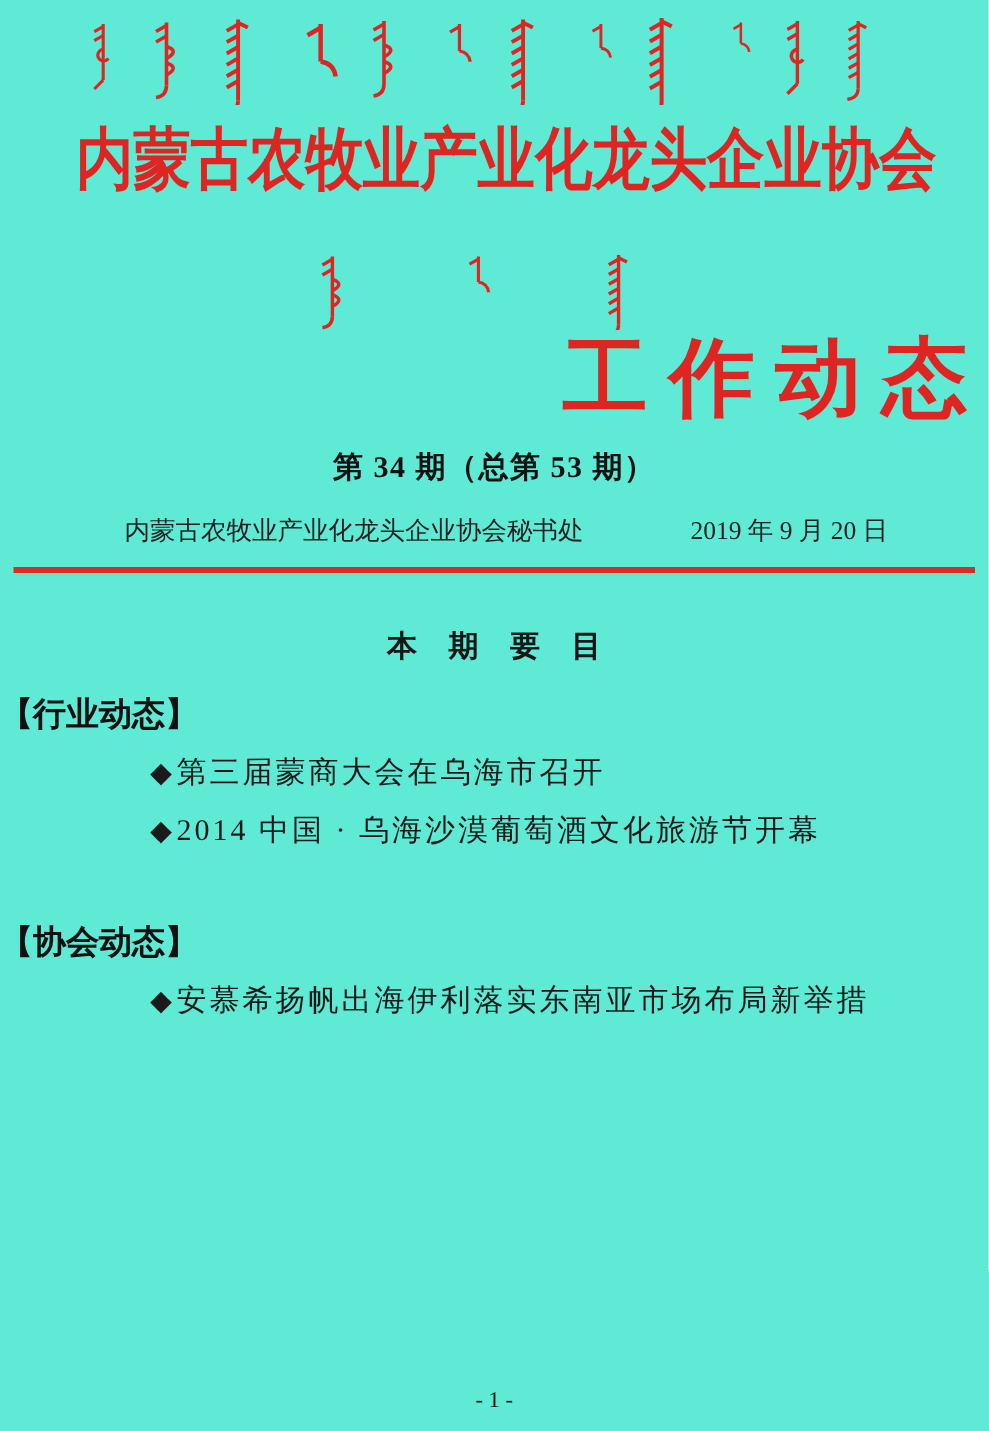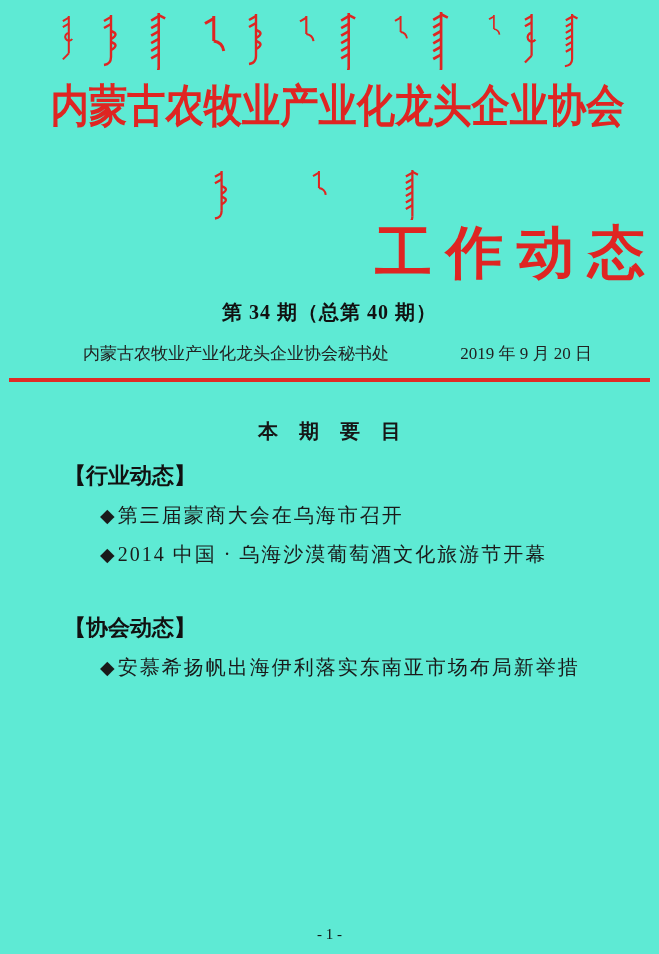--- a/index.html
+++ b/index.html
@@ -73,21 +73,20 @@
     letter-spacing: 8px;
     text-indent: 8px;
     font-family: Liberation Serif, serif;
   }
   .section-title {
     margin-top: 18px;
     line-height: 28px;
     font-size: 22px;
     font-weight: bold;
     color: #111111;
-    padding-left: 64px;
     font-family: "Liberation Sans","DejaVu Sans",sans-serif;
   }
   .section-title.second { margin-top: 46px; }
   .toc-item {
     margin-top: 12px;
     line-height: 26px;
     font-size: 20px;
     color: #1a1a1a;
     padding-left: 100px;
     letter-spacing: 2px;
@@ -156,21 +155,21 @@
   </div>
 
   <svg class="banner-small" width="659" height="52" viewBox="0 0 659 52" aria-hidden="true">
     <use href="#mw-loop" transform="translate(214,3) scale(0.95)"></use>
     <use href="#mw-short" transform="translate(313,3) scale(0.85)"></use>
     <use href="#mw-comb" transform="translate(404,2) scale(0.93)"></use>
   </svg>
 
   <div class="bulletin-title">工作动态</div>
 
-  <div class="issue-line">第 34 期（总第 40 期）</div>
+  <div class="issue-line">第 34 期（总第 53 期）</div>
 
   <div class="pub-line">
     <span>内蒙古农牧业产业化龙头企业协会秘书处</span>
     <span>2019 年 9 月 20 日</span>
   </div>
 
   <div class="red-rule"></div>
 
   <div class="toc-heading">本 期 要 目</div>
 

